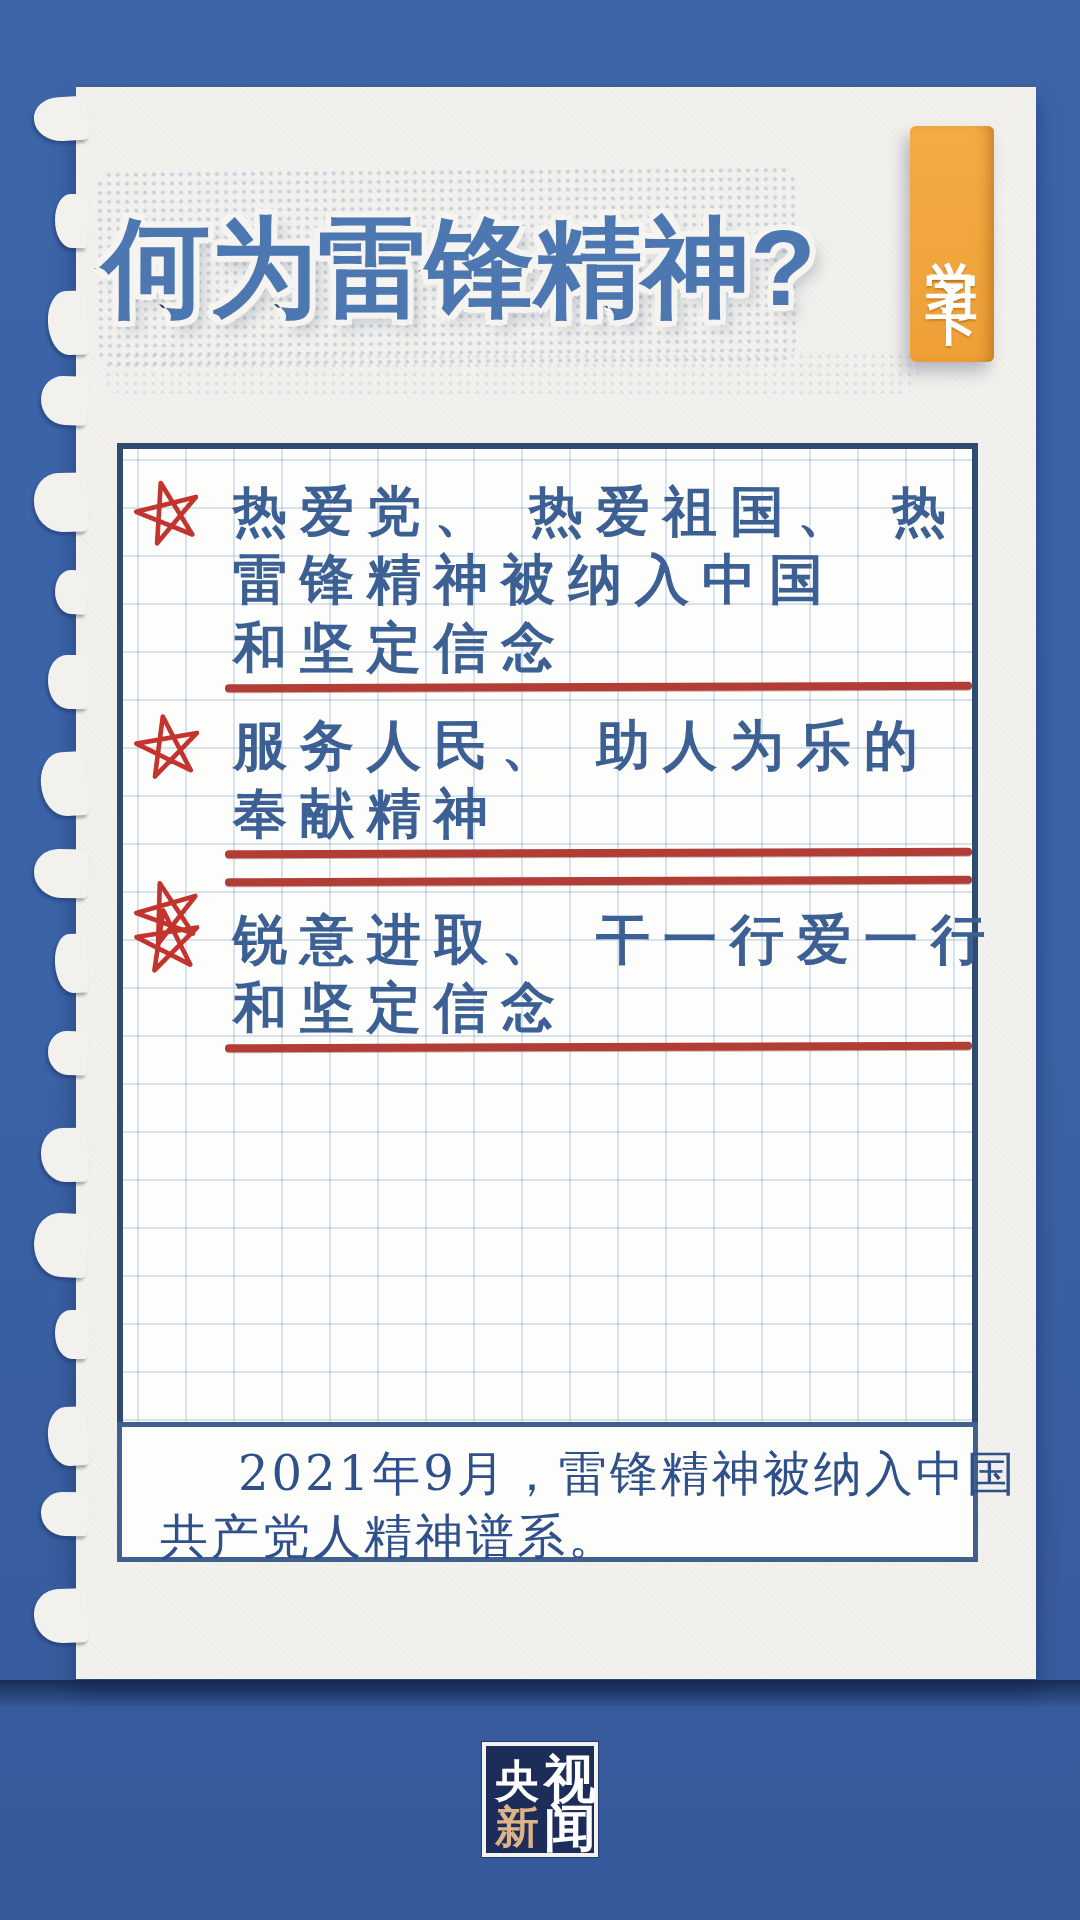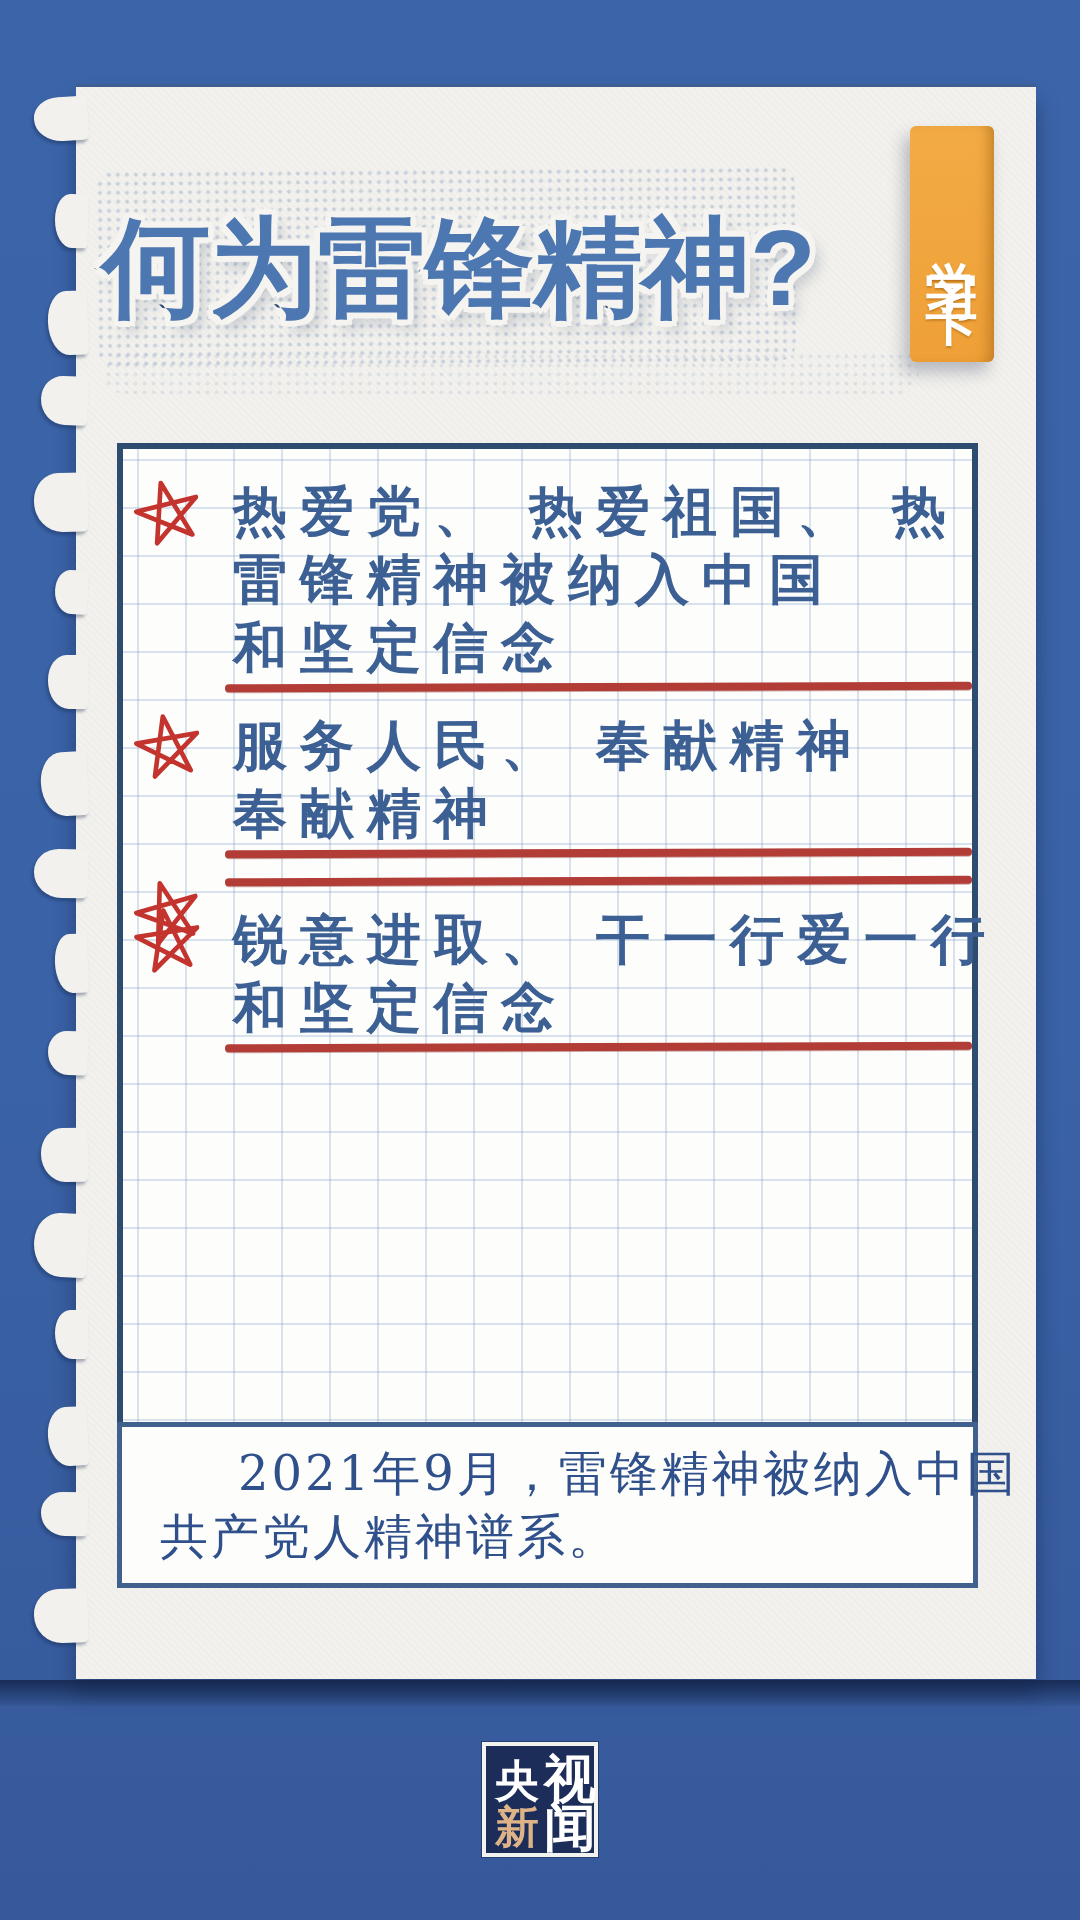--- a/index.html
+++ b/index.html
@@ -55,21 +55,21 @@
             padding:28px 16px 0 110px;}
   .list-item{position:relative;margin-bottom:16px;}
   .item-line{font-size:54px;line-height:68px;letter-spacing:13px;
              color:#3c6094;white-space:nowrap;font-weight:bold;}
   .star{position:absolute;left:-98px;top:2px;width:66px;height:66px;}
   .redline{height:8px;border-radius:4px;background:#b23c36;
            width:calc(100% + 24px);margin:2px 0 20px -8px;
            box-shadow:0 1px 0 rgba(120,30,25,.35);transform:rotate(-.2deg);}
 
   
-  .note-box{position:absolute;left:117px;top:1422px;width:861px;height:166px;
+  .note-box{position:absolute;left:117px;top:1422px;width:861px;height:140px;
             box-sizing:border-box;border:5px solid #40608d;background:#fdfdfc;
             padding:15px 20px 0 38px;}
   .note-line{font-family:"DejaVu Serif","Liberation Serif",serif;
              font-size:48px;line-height:63px;letter-spacing:3px;
              color:#2f508a;white-space:nowrap;}
   .note-line.indent{padding-left:78px;}
 
   
   .paper-shadow-band{position:absolute;left:0;top:1680px;width:1080px;height:26px;
             background:linear-gradient(180deg,rgba(18,36,74,.85) 0%,rgba(40,62,105,.15) 100%);}
@@ -132,21 +132,21 @@
       <div class="item-line">和坚定信念</div>
       <div class="redline"></div>
     </div>
 
     <div class="list-item">
       <span class="star">
         <svg viewBox="0 0 64 64" width="66" height="66" style="transform:rotate(-10deg)">
           <path d="M32 3 L49.6 58.9 L2.1 24.4 L61.9 24.4 L14.4 58.9 Z" fill="none" stroke="#c4342f" stroke-width="4.5" stroke-linejoin="round" stroke-linecap="round"></path>
         </svg>
       </span>
-      <div class="item-line">服务人民、 奉献精神</div>
+      <div class="item-line">服务人民、 助人为乐的</div>
       <div class="item-line">奉献精神</div>
       <div class="redline"></div>
     </div>
 
     <div class="list-item">
       <span class="star">
         <svg viewBox="0 0 64 64" width="66" height="66" style="transform:rotate(-16deg)">
           <path d="M32 3 L49.6 58.9 L2.1 24.4 L61.9 24.4 L14.4 58.9 Z" fill="none" stroke="#c4342f" stroke-width="4.5" stroke-linejoin="round" stroke-linecap="round"></path>
         </svg>
       </span>

